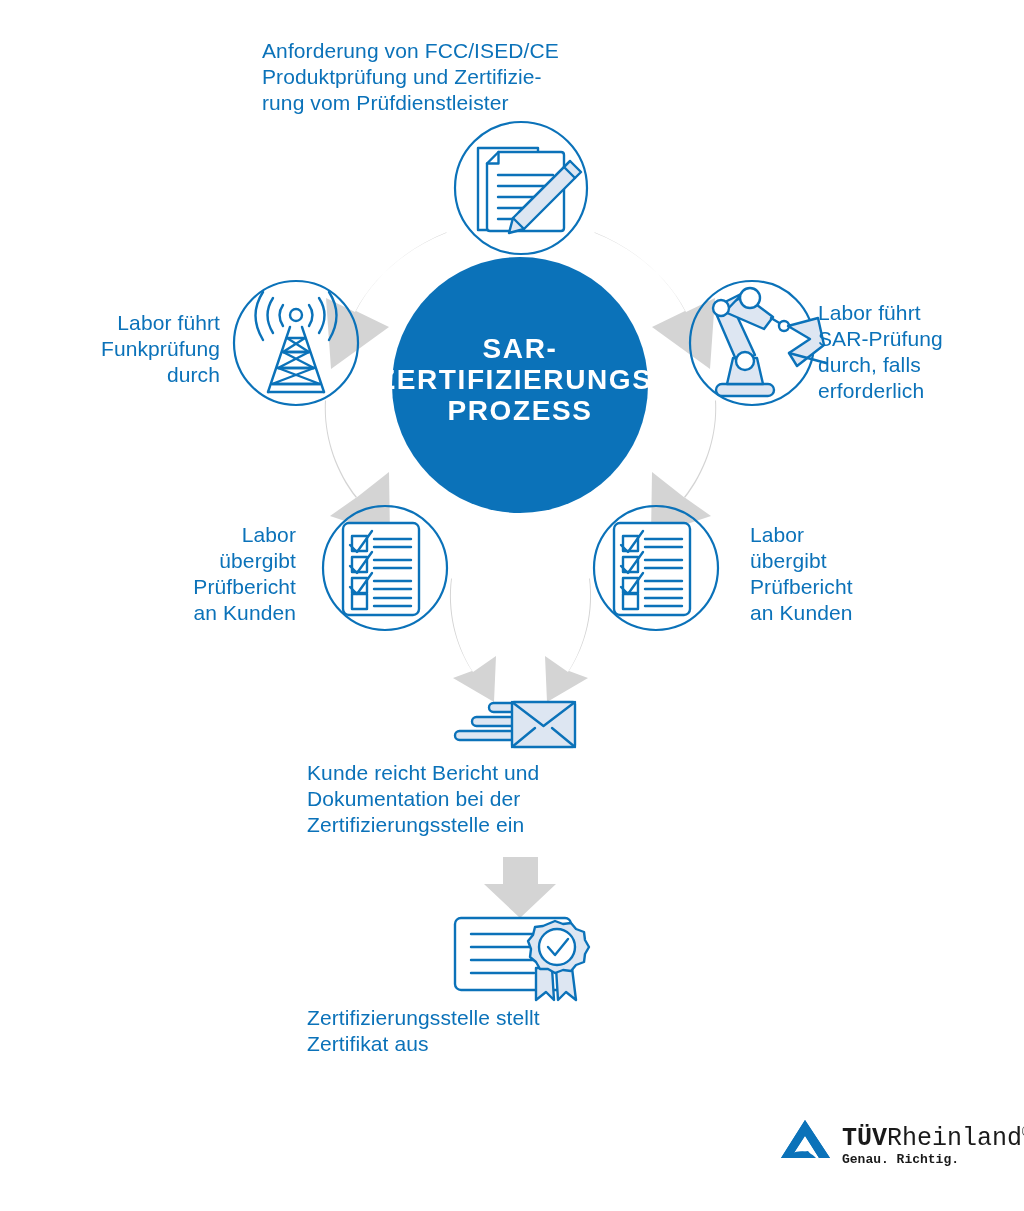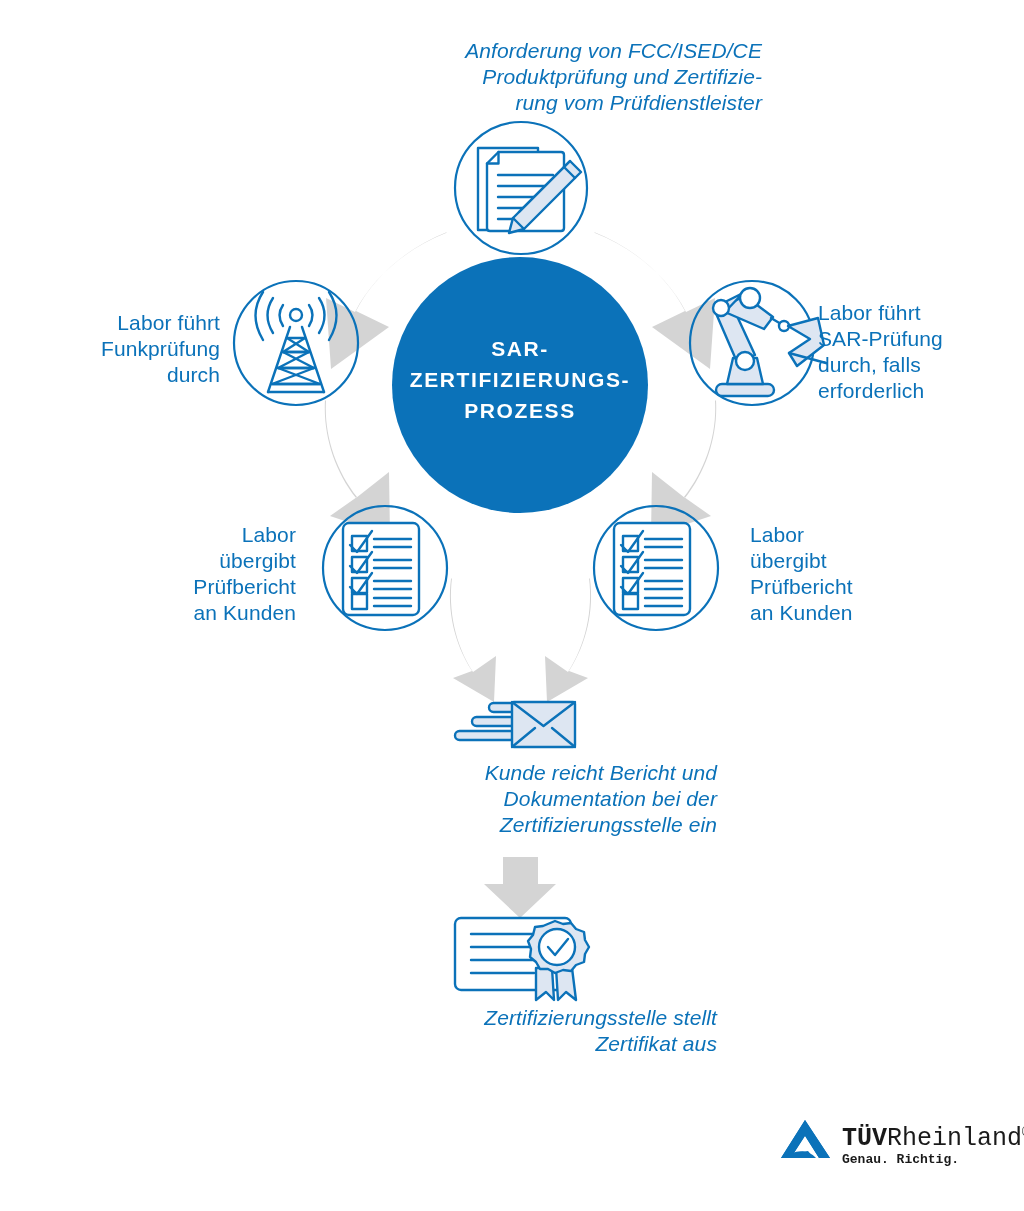--- a/index.html
+++ b/index.html
@@ -15,39 +15,39 @@
   svg.diagram{position:absolute;left:0;top:0;width:1024px;height:1211px;}
 
   .label{
     position:absolute;
     color:#0b72b9;
     font-size:21px;
     line-height:26px;
     white-space:pre-line;
     letter-spacing:0.1px;
   }
-  .label.center{text-align:right;font-style:italic;}
+  .label.center{text-align:left;}
   .label.right-align{text-align:right;}
   .label.left-align{text-align:left;}
 
   #lbl-top{left:262px;top:38px;width:500px;}
   #lbl-left{left:20px;top:310px;width:200px;}
   #lbl-right{left:818px;top:300px;width:220px;}
   #lbl-bottomleft{left:40px;top:522px;width:256px;}
   #lbl-bottomright{left:750px;top:522px;width:256px;}
   #lbl-mail{left:307px;top:760px;width:410px;}
   #lbl-cert{left:307px;top:1005px;width:410px;}
 
   .center-text{
     position:absolute;
     left:378px;top:333px;width:284px;
     text-align:center;
     color:#ffffff;
     font-weight:bold;
-    font-size:21px;
+    font-size:28px;
     line-height:31px;
     letter-spacing:1.6px;
     white-space:pre-line;
   }
 
   
   .logo{
     position:absolute;
     left:778px;top:1116px;
     width:230px;height:72px;font-family:Liberation Mono, monospace;

